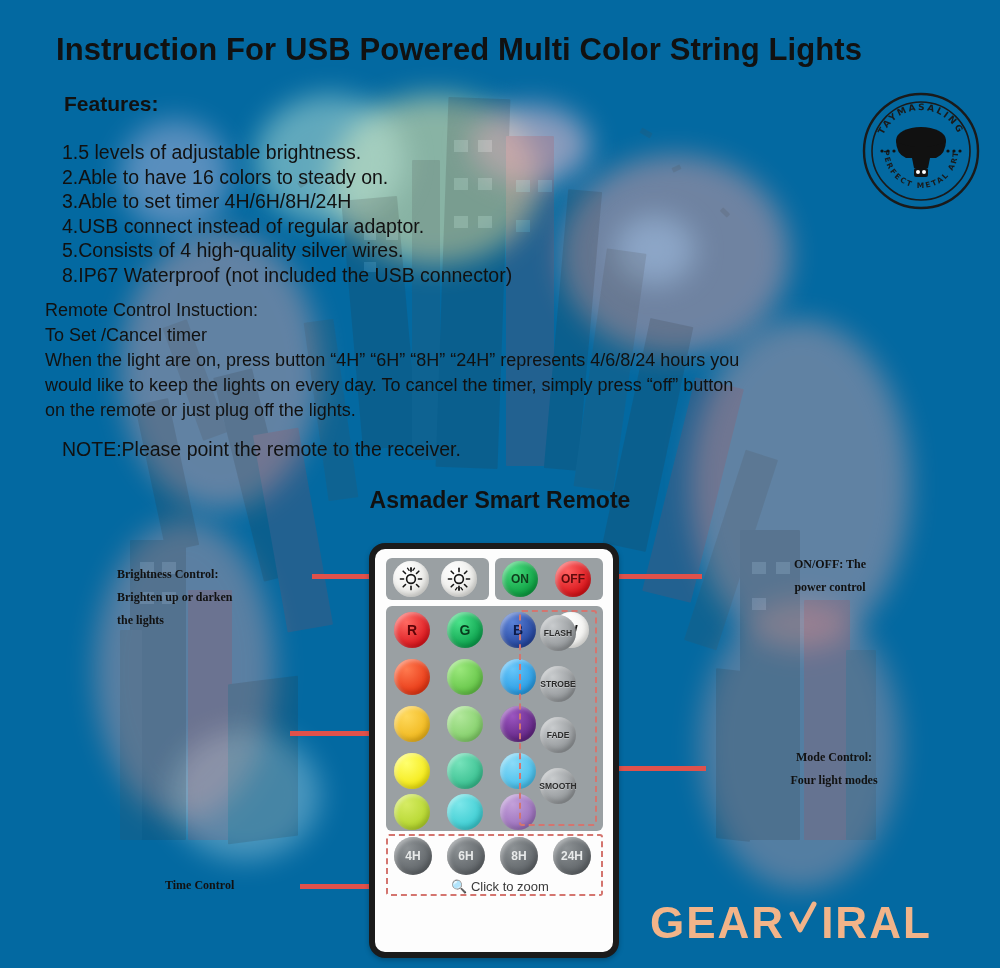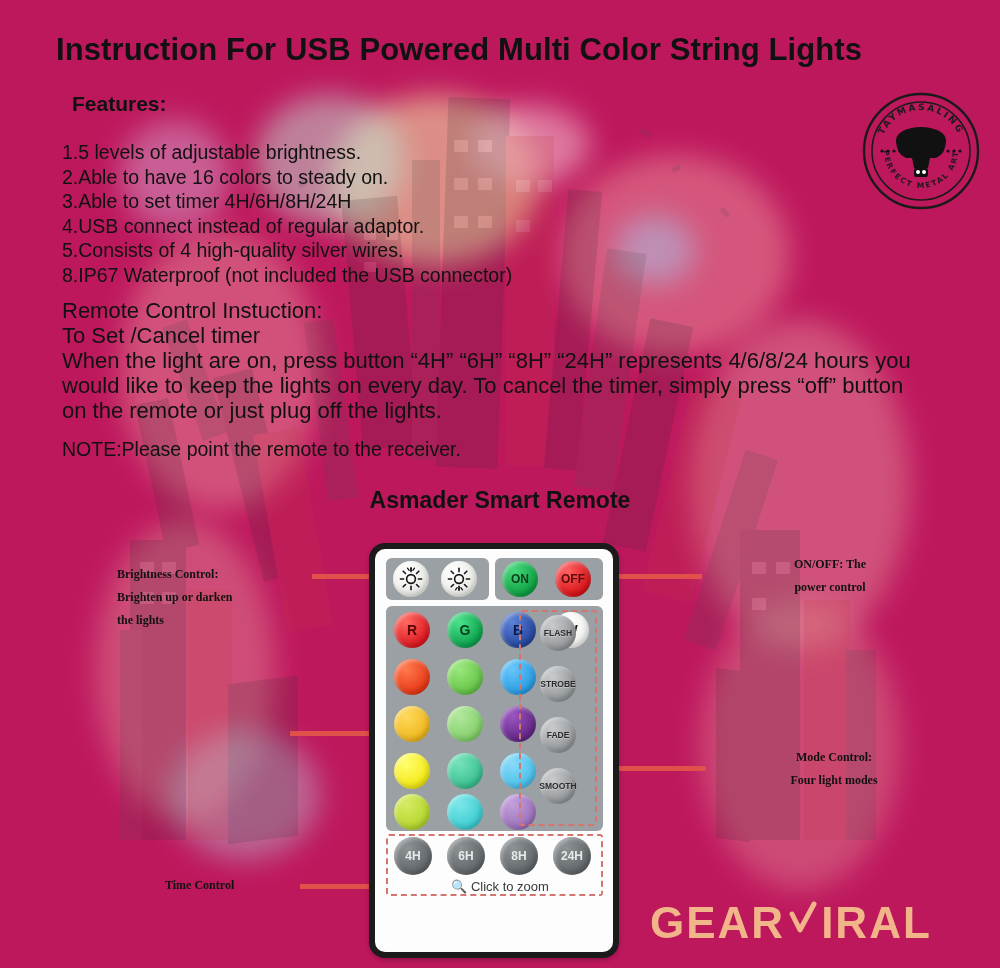--- a/index.html
+++ b/index.html
@@ -4,50 +4,50 @@
 <title>Instruction For USB Powered Multi Color String Lights</title>
 <style>
   html,body{margin:0;padding:0;}
   body{
     width:1000px;height:968px;
     background:#ffffff;
     font-family:"Liberation Sans", sans-serif;
     overflow:hidden;
     position:relative;
   }
-  #page{position:relative;width:1000px;height:968px;overflow:hidden;background:#be185d;}
+  #page{position:relative;width:1000px;height:968px;overflow:hidden;background:#0369a1;}
 
   
   .bg-layer{position:absolute;inset:0;pointer-events:none;}
   .splash{position:absolute;border-radius:50%;filter:blur(14px);}
   .city-wrap{position:absolute;left:120px;top:70px;width:760px;height:830px;opacity:.16;}
   .bldg{position:absolute;background:#4a4a4a;border-radius:1px;}
   .bldg.red{background:#c23b3b;}
   .bldg.dk{background:#303030;}
   .win{position:absolute;background:#ffffff;opacity:.55;}
 
   
   .title{
     position:absolute;left:56px;top:32px;width:900px;
     font-size:31px;font-weight:bold;color:#111;letter-spacing:.1px;
     font-family:"Liberation Sans", sans-serif;white-space:nowrap;
   }
   .features-h{
-    position:absolute;left:72px;top:92px;
+    position:absolute;left:64px;top:92px;
     font-size:21px;font-weight:bold;color:#111;
   }
   .feat-list{
     position:absolute;left:62px;top:140px;width:620px;
     font-size:19.5px;line-height:24.6px;color:#111;
   }
   .feat-list div{white-space:nowrap;}
 
   .para{
-    position:absolute;left:62px;top:298px;width:892px;
-    font-size:22px;line-height:25px;color:#111;
+    position:absolute;left:45px;top:298px;width:892px;
+    font-size:18px;line-height:25px;color:#111;
   }
   .para .ln{}
   .note{
     position:absolute;left:62px;top:437px;
     font-size:19.5px;line-height:25px;color:#111;
   }
 
   .remote-title{
     position:absolute;left:0;top:487px;width:1000px;text-align:center;
     font-size:23px;font-weight:bold;color:#111;

